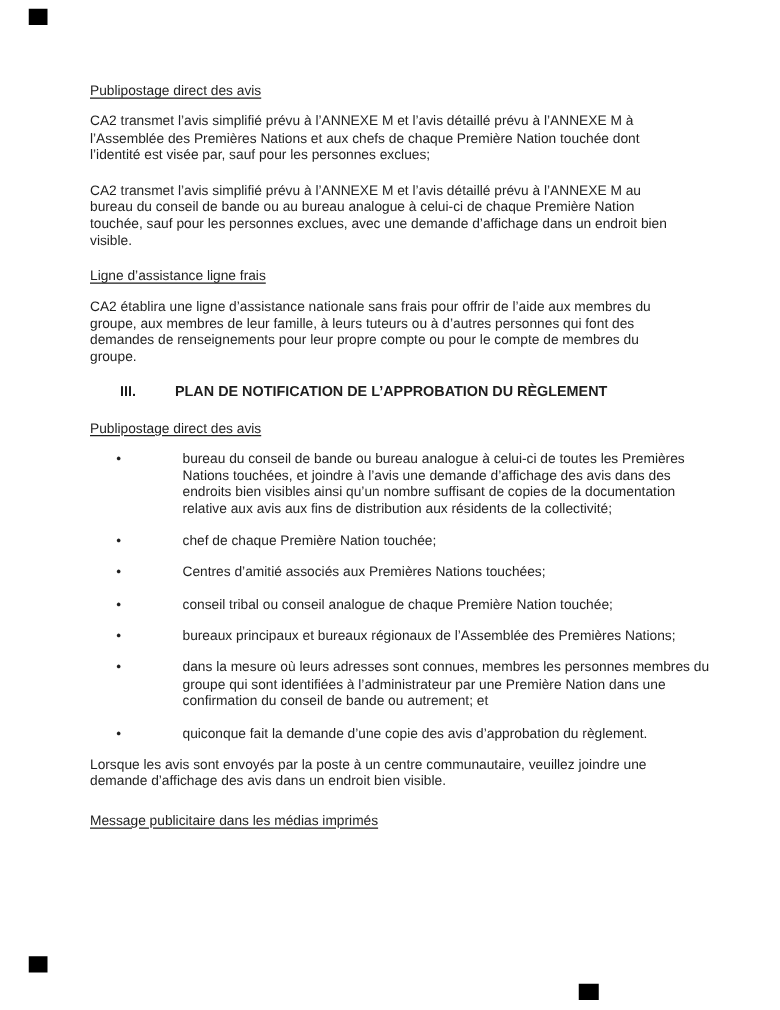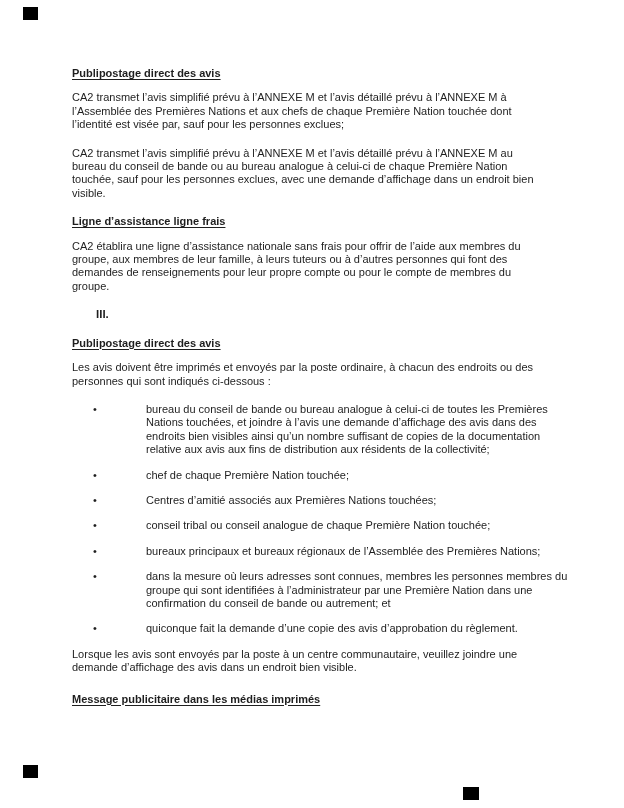--- a/index.html
+++ b/index.html
@@ -26,21 +26,20 @@
     top: 67px;
     width: 502px;
     font-size: 11px;
     line-height: 13.4px;
   }
   .u-heading {
     text-decoration: underline;
     text-underline-offset: 2px;
     margin: 0 0 11px 0;
     white-space: pre-line;
-    font-weight: bold;
   }
   .para {
     margin: 0 0 15px 0;
     white-space: pre-line;
   }
   .para-lg {
     margin-bottom: 18px;
   }
   .section-heading {
     display: flex;
@@ -99,26 +98,25 @@
 
     <div class="u-heading">Ligne d’assistance ligne frais</div>
 
     <p class="para">CA2 établira une ligne d’assistance nationale sans frais pour offrir de l’aide aux membres du
 groupe, aux membres de leur famille, à leurs tuteurs ou à d’autres personnes qui font des
 demandes de renseignements pour leur propre compte ou pour le compte de membres du
 groupe.</p>
 
     <div class="section-heading">
       <span class="section-number">III.</span>
+      <span class="section-title">PLAN DE NOTIFICATION DE L’APPROBATION DU RÈGLEMENT</span>
     </div>
 
     <div class="u-heading">Publipostage direct des avis</div>
 
-    <p class="para">Les avis doivent être imprimés et envoyés par la poste ordinaire, à chacun des endroits ou des
-personnes qui sont indiqués ci-dessous :</p>
 
     <div class="bullet-list">
 
       <div class="bullet-item">
         <span class="bullet-marker">•</span>
         <span class="bullet-text">bureau du conseil de bande ou bureau analogue à celui-ci de toutes les Premières
 Nations touchées, et joindre à l’avis une demande d’affichage des avis dans des
 endroits bien visibles ainsi qu’un nombre suffisant de copies de la documentation
 relative aux avis aux fins de distribution aux résidents de la collectivité;</span>
       </div>

